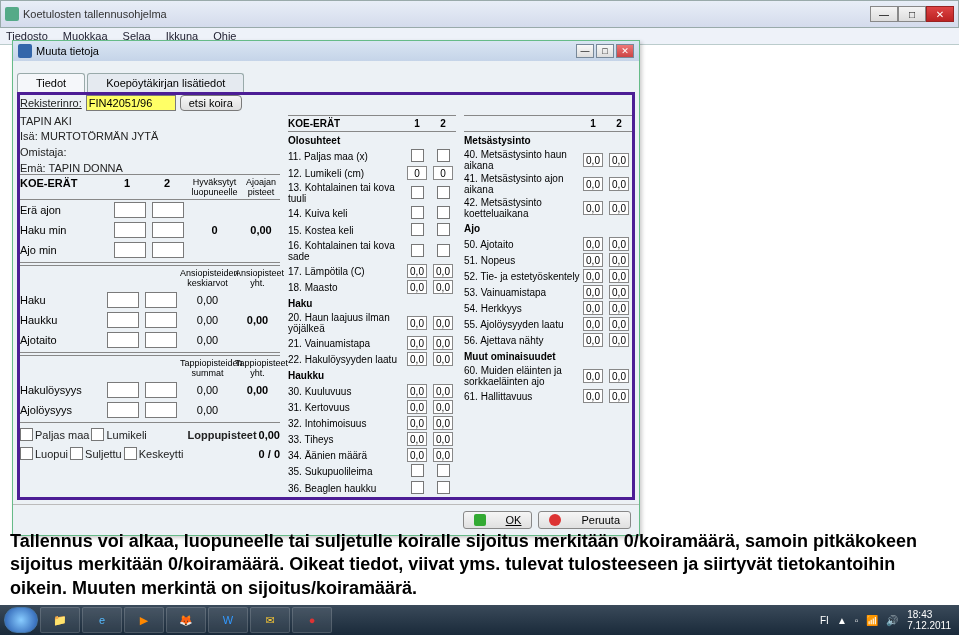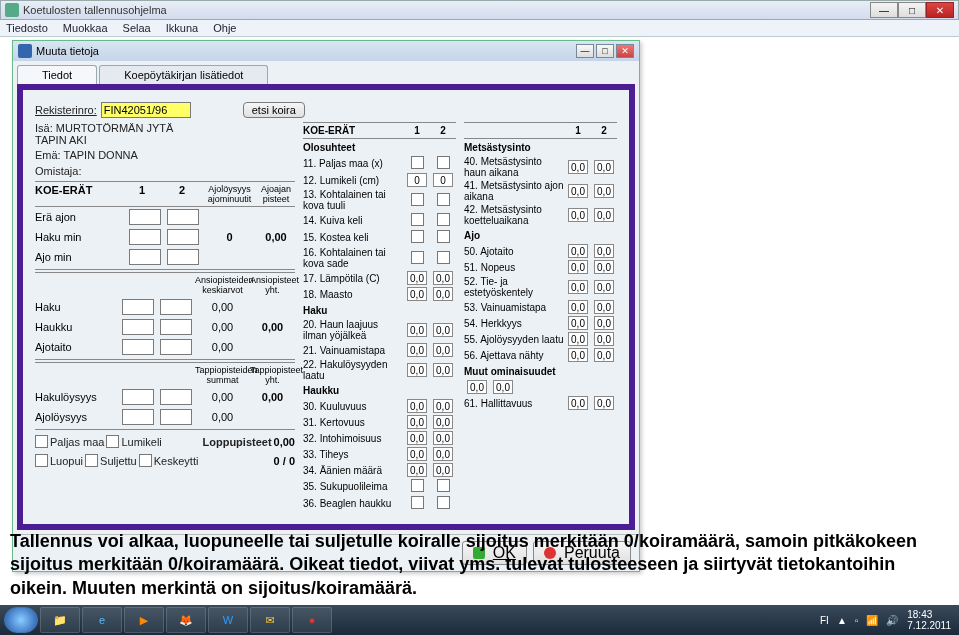--- a/index.html
+++ b/index.html
@@ -1,68 +1,68 @@
 <!DOCTYPE html>
 <html><head>
 <meta charset="utf-8">
 <style>
 * { box-sizing: border-box; margin: 0; padding: 0; font-family: Tahoma, Arial, sans-serif; }
 body { background: #fff; width: 959px; height: 635px; overflow: hidden; font-size: 11px; }
 
 
-.outer-titlebar { background: linear-gradient(#e8eef7, #d4dbec); height: 20px; display: flex; align-items: center; padding: 0 4px; border: 1px solid #9aa; }
+.outer-titlebar { background: linear-gradient(#e8eef7, #d4dbec); height: 28px; display: flex; align-items: center; padding: 0 4px; border: 1px solid #9aa; }
 .outer-titlebar .ico { width: 14px; height: 14px; background: #5a8; border-radius: 2px; margin-right: 4px; }
 .outer-titlebar .title { color: #333; }
 .wbtns { margin-left: auto; display: flex; gap: 0; }
 .wbtn { width: 28px; height: 16px; border: 1px solid #888; background: linear-gradient(#f4f4f4,#ddd); display: flex; align-items: center; justify-content: center; font-size: 10px; }
 .wbtn.close { background: linear-gradient(#d44,#b22); color: #fff; border-color: #922; }
 .menubar { background: #eef2f9; padding: 2px 6px; border-bottom: 1px solid #bcc; }
 .menubar span { margin-right: 12px; color: #223; }
 
 
 .inner-win { position: absolute; left: 12px; top: 40px; width: 628px; border: 1px solid #6b8; background: #ecf1f5; box-shadow: 2px 2px 4px rgba(0,0,0,.2); }
 .inner-titlebar { background: linear-gradient(#d9e5f2,#c5d4e8); height: 20px; display: flex; align-items: center; padding: 0 5px; }
 .inner-titlebar .ico { width: 14px; height: 14px; background: #36a; border-radius: 2px; margin-right: 4px; }
 .winbtns { margin-left: auto; display: flex; gap: 2px; }
 .sbtn { width: 18px; height: 14px; border: 1px solid #789; background: linear-gradient(#f8f8f8,#ddd); font-size: 9px; display:flex;align-items:center;justify-content:center;}
 .sbtn.close { background: linear-gradient(#e77,#c44); color:#fff; }
 
 .tabs { display: flex; padding: 4px 4px 0 4px; }
-.tab { padding: 3px 24px; border: 1px solid #9aa; border-bottom: none; background: #e5eaf0; margin-right: 2px; font-size: 11px; border-radius: 3px 3px 0 0; }
+.tab { padding: 3px 18px; border: 1px solid #9aa; border-bottom: none; background: #e5eaf0; margin-right: 2px; font-size: 11px; border-radius: 3px 3px 0 0; margin-top: 8px; }
 .tab.active { background: #f5f7fa; }
 
-.tabbody { border: 6px solid #4c1d95; margin: 0 4px 4px 4px; background: #ecf1f5; padding: 12px; }
+.tabbody { border: 3px solid #4c1d95; margin: 0 4px 4px 4px; background: #ecf1f5; padding: 0; }
 
 .row { display: flex; align-items: center; margin-bottom: 3px; gap: 4px; }
 .lbl { font-size: 11px; color: #222; }
 .ul { text-decoration: underline; }
 .inp { border: 1px solid #7a7a7a; background: #fff; height: 16px; font-size: 11px; padding: 0 2px; }
 .inp.hl { background: #ffff66; }
-.btn { border: 1px solid #7a7a7a; background: linear-gradient(#f6f6f6,#e0e0e0); padding: 1px 8px; font-size: 11px; border-radius: 4px; margin-left: 48px; }
+.btn { border: 1px solid #7a7a7a; background: linear-gradient(#f6f6f6,#e0e0e0); padding: 1px 8px; font-size: 11px; border-radius: 4px; }
 
 .cols { display: flex; gap: 8px; margin-top: 4px; }
 .colL { width: 260px; }
 .colM, .colR { flex: 1; font-size: 10px; }
 
 .hdr { display: flex; font-weight: bold; border-top:1px solid #888; border-bottom:1px solid #888; padding: 2px 0; }
 .hdr2 { display:flex; font-weight:bold; border-top:1px solid #888; padding:2px 0;}
 .sub { font-size:9px; font-weight:normal; line-height:10px; text-align:center;}
 
 .trow { display:flex; align-items:center; padding: 2px 0; }
 .trow .c1 { flex: 1; }
 .trow .cn { width: 38px; text-align: center; }
 .num { display:inline-block; width:20px; height:14px; border:1px solid #888; background:#fff; text-align:center; font-size:10px; line-height:14px;}
 .chk { width:13px; height:13px; border:1px solid #777; background:#fff; display:inline-block; }
 .bold { font-weight: bold; }
 .sep { border-bottom: 1px solid #888; margin: 2px 0;}
 
 .ftrow { display:flex; align-items:center; gap:2px; padding:3px 0;}
 
 .dlgbtns { display:flex; justify-content:flex-end; gap:6px; padding:6px 8px; border-top:1px solid #bbb;}
-.dlgbtn { border:1px solid #888; background:linear-gradient(#f6f6f6,#e0e0e0); padding:2px 10px; border-radius:3px; display:flex; align-items:center; gap:8px; font-size:16px;justify-content:center;}
+.dlgbtn { border:1px solid #888; background:linear-gradient(#f6f6f6,#e0e0e0); padding:2px 10px; border-radius:3px; display:flex; align-items:center; gap:20px; font-size:11px;justify-content:center;}
 .okico { width:12px;height:12px;background:#3a3;border-radius:2px;}
 .cnico { width:12px;height:12px;background:#d33;border-radius:6px;}
 
 
 .caption { position:absolute; left:0; right:0; top:530px; padding: 0 10px; font-family: Liberation Sans, sans-serif; font-size: 18px; font-weight: bold; color:#000; line-height:1.3;}
 
 
 .taskbar { position:absolute; left:0; right:0; bottom:0; height:30px; background: linear-gradient(#3a4a5a,#1a2a3a); display:flex; align-items:center; padding:0 4px; gap:2px;}
 .start { width:34px;height:26px; background: radial-gradient(circle,#8cf,#25a); border-radius:13px; border:1px solid #47a;}
 .tbtn { width:40px;height:26px; background:rgba(255,255,255,.08); border:1px solid rgba(255,255,255,.15); border-radius:2px; display:flex;align-items:center;justify-content:center;}
@@ -110,30 +110,30 @@
   </div>
   <div class="tabbody">
     <div class="row">
       <span class="lbl ul">Rekisterinro:</span>
       <input class="inp hl" style="width: 90px;" value="FIN42051/96">
       <button class="btn">etsi koira</button>
     </div>
     <div class="cols">
 
       <div class="colL">
+        <div class="lbl" style="margin-bottom:3px">TAPIN AKI</div>
         <div class="lbl"><span>Isä:</span> <span>MURTOTÖRMÄN JYTÄ</span></div>
-        <div class="lbl" style="margin-bottom:3px">TAPIN AKI</div>
+        <div class="lbl" style="margin:4px 0">Omistaja:</div>
         <div class="lbl"><span>Emä:</span> <span>TAPIN DONNA</span></div>
-        <div class="lbl" style="margin:4px 0">Omistaja:</div>
 
         <div class="hdr">
           <div style="flex:1">KOE-ERÄT</div>
           <div style="width:40px;text-align:center">1</div>
           <div style="width:40px;text-align:center">2</div>
-          <div class="sub" style="width:55px">Ajolöysyys ajominuutit</div>
+          <div class="sub" style="width:55px">Hyväksytyt luopuneelle</div>
           <div class="sub" style="width:38px">Ajoajan pisteet</div>
         </div>
         <div class="trow">
             <div class="c1">Erä ajon</div>
             <div class="cn"><input class="inp" style="width: 32px;"></div>
             <div class="cn"><input class="inp" style="width: 32px;"></div>
             <div style="width:93px"></div>
           </div>
         <div class="trow">
             <div class="c1">Haku min</div>
@@ -369,20 +369,21 @@
             <div class="mc"><span class="num">0,0</span></div>
             <div class="mc"><span class="num">0,0</span></div>
           </div>
         <div class="mrow">
             <div class="ml">56. Ajettava nähty</div>
             <div class="mc"><span class="num">0,0</span></div>
             <div class="mc"><span class="num">0,0</span></div>
           </div>
         <div class="sect-title">Muut ominaisuudet</div>
         <div class="mrow">
+            <div class="ml">60. Muiden eläinten ja sorkkaeläinten ajo</div>
             <div class="mc"><span class="num">0,0</span></div>
             <div class="mc"><span class="num">0,0</span></div>
           </div>
         <div class="mrow">
             <div class="ml">61. Hallittavuus</div>
             <div class="mc"><span class="num">0,0</span></div>
             <div class="mc"><span class="num">0,0</span></div>
           </div>
       </div>
     </div>

